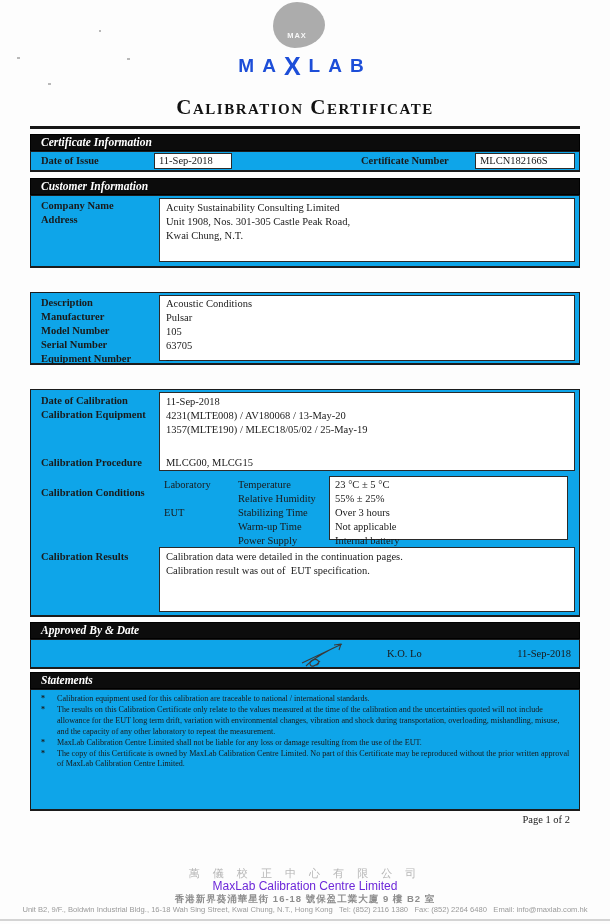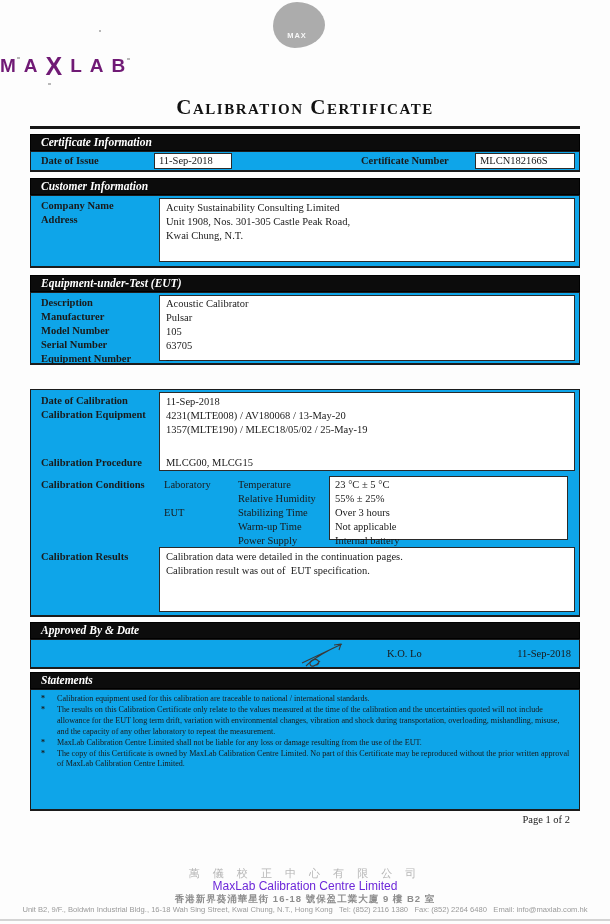--- a/index.html
+++ b/index.html
@@ -16,23 +16,23 @@
     position:absolute; left:273px; top:2px; width:52px; height:46px;
     background:#acacac;
     border-radius:46% 54% 58% 42% / 52% 50% 50% 48%;
   }
   .logo-blob span {
     position:absolute; left:0; right:4px; bottom:8px; text-align:center;
     color:#f7f7f7; font-family:"Liberation Sans", sans-serif;
     font-weight:bold; font-size:7.5px; letter-spacing:1px;
   }
   .wordmark {
-    position:absolute; left:0; top:52px; width:610px; 
+    position:absolute; left:0; top:52px; width:610px; text-align:center;
     font-family:"Liberation Sans", sans-serif; font-weight:bold;
-    color:#701a75; font-size:19px; letter-spacing:8px;
+    color:#1d4ed8; font-size:19px; letter-spacing:8px;
   }
   .wordmark .wm-x { font-size:25px; vertical-align:-3px; }
   .page-title {
     position:absolute; left:0; top:95px; width:610px; text-align:center;
     font-variant:small-caps; font-weight:bold; font-size:21px;
     letter-spacing:1.5px; color:#111;
   }
   .double-rule {
     position:absolute; left:30px; top:126px; width:550px; height:3px;
     border-top:2.5px solid #171717; border-bottom:1px solid #171717;
@@ -117,34 +117,31 @@
     <div class="lbl" style="left:10px;top:18px">Address</div>
     <div class="vbox" style="left:128px;top:2px;width:416px;height:64px">
       <div class="stack" style="padding:2px 6px 0">
         <div class="val">Acuity Sustainability Consulting Limited</div>
         <div class="val">Unit 1908, Nos. 301-305 Castle Peak Road,</div>
         <div class="val">Kwai Chung, N.T.</div>
       </div>
     </div>
   </div>
 
-  <div class="bar" style="top:275px">
-    <span>Equipment-under-Test (EUT)</span>
-  </div>
   <div class="sec-box" style="top:292px;height:73px">
     <div class="stack" style="position:absolute;left:10px;top:3px">
       <div class="lbl" style="position:static">Description</div>
       <div class="lbl" style="position:static">Manufacturer</div>
       <div class="lbl" style="position:static">Model Number</div>
       <div class="lbl" style="position:static">Serial Number</div>
       <div class="lbl" style="position:static">Equipment Number</div>
     </div>
     <div class="vbox" style="left:128px;top:2px;width:416px;height:66px">
       <div class="stack" style="padding:1px 6px 0">
-        <div class="val">Acoustic Calibrator</div>
+        <div class="val">Acoustic Conditions</div>
         <div class="val">Pulsar</div>
         <div class="val">105</div>
         <div class="val">63705</div>
         <div class="val">--</div>
       </div>
     </div>
   </div>
 
   <div class="sec-box" style="top:389px;height:228px">
     <div class="lbl" style="left:10px;top:5px">Date of Calibration</div>
@@ -152,21 +149,21 @@
     <div class="lbl" style="left:10px;top:67px">Calibration Procedure</div>
     <div class="vbox" style="left:128px;top:2px;width:416px;height:79px">
       <div class="stack" style="padding:2px 6px 0">
         <div class="val">11-Sep-2018</div>
         <div class="val">4231(MLTE008) / AV180068 / 13-May-20</div>
         <div class="val">1357(MLTE190) / MLEC18/05/02 / 25-May-19</div>
       </div>
       <div class="val" style="position:absolute;left:6px;top:64px">MLCG00, MLCG15</div>
     </div>
 
-    <div class="lbl" style="left:10px;top:89px">Calibration Conditions</div>
+    <div class="lbl" style="left:10px;top:97px">Calibration Conditions</div>
     <div class="val" style="position:absolute;left:133px;top:89px">Laboratory</div>
     <div class="val" style="position:absolute;left:133px;top:117px">EUT</div>
     <div class="stack" style="position:absolute;left:207px;top:88px">
       <div class="val">Temperature</div>
       <div class="val">Relative Humidity</div>
       <div class="val">Stabilizing Time</div>
       <div class="val">Warm-up Time</div>
       <div class="val">Power Supply</div>
     </div>
     <div class="vbox" style="left:298px;top:86px;width:239px;height:64px">

